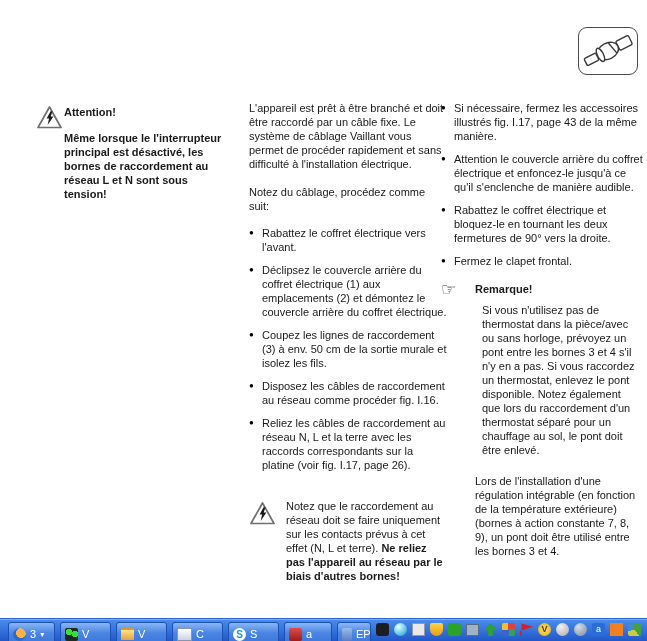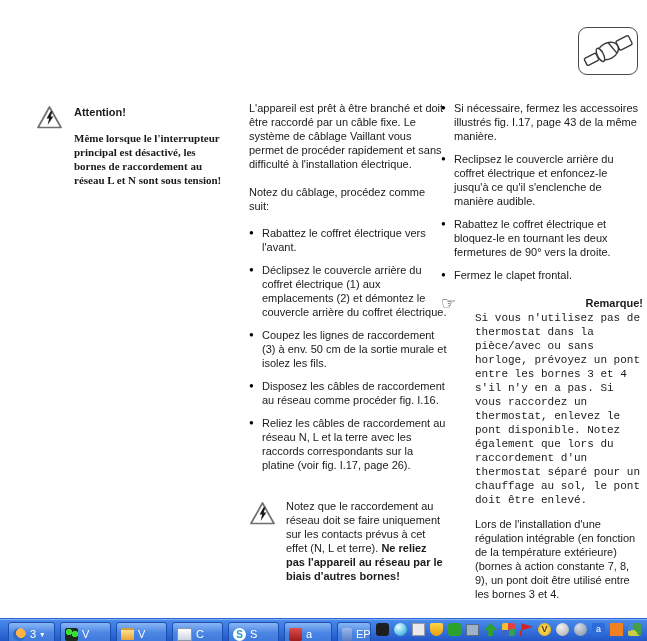--- a/index.html
+++ b/index.html
@@ -17,33 +17,33 @@
   .col2{left:249px;top:101px;width:198px;}
   .col3{left:441px;top:101px;width:202px;}
 
   .para{margin:0 0 14px 0;}
   .lead{margin:0 0 13px 0;}
 
   ul.blist{list-style:none;margin:0;padding:0;}
   ul.blist li{display:flex;gap:5px;margin:0 0 9px 0;}
   ul.blist .dot{flex:0 0 8px;font-size:8px;line-height:14px;color:#000;}
 
-  .attn-row{display:flex;gap:10px;}
+  .attn-row{display:flex;gap:0;}
   .attn-icon{flex:0 0 28px;padding-top:2px;}
   .attn-title{font-weight:bold;margin:2px 0 12px 0;}
-  .attn-body{font-weight:bold;margin:0;font-family:Liberation Serif, serif;}
+  .attn-body{font-weight:bold;margin:0;}
 
   .warnblock{display:flex;gap:9px;margin-top:27px;}
   .warn-icon{flex:0 0 28px;padding-top:2px;}
   .warn-bold{font-weight:bold;}
 
   .remark{display:flex;gap:8px;margin-top:14px;}
   .hand{flex:0 0 26px;font-size:17px;line-height:16px;color:#333;}
-  .remark-title{font-weight:bold;margin:0 0 1px 0;text-align:right;}
-  .remark-body{margin:0;font-family:Liberation Mono, monospace;}
+  .remark-title{font-weight:bold;margin:0 0 1px 0;}
+  .remark-body{margin:7px;}
   .tail-para{margin:10px 0 0 34px;}
 
   
   .taskbar{position:absolute;left:0;bottom:0;width:647px;height:22px;
            background:linear-gradient(#4b8ceb 0%,#3a79e0 40%,#2257c8 100%);
            border-top:1px solid #2a64d8;box-shadow:inset 0 1px 0 #7fb0f4;}
   .taskbtn{position:absolute;top:3px;height:24px;border-radius:3px;
            background:linear-gradient(#8ab6f5 0%,#4a86e4 45%,#3a74d8 100%);
            border:1px solid #1c4fae;display:flex;align-items:center;gap:4px;
            padding:0 4px;box-sizing:border-box;cursor:pointer;}
@@ -155,21 +155,21 @@
   </div>
 
   <div class="col col3">
     <ul class="blist">
       <li>
           <span class="dot">●</span>
           <span>Si nécessaire, fermez les accessoires illustrés fig. I.17, page 43 de la même manière.</span>
         </li>
       <li>
           <span class="dot">●</span>
-          <span>Reclipsez le couvercle arrière du coffret électrique et enfoncez-le jusqu'à ce qu'il s'enclenche de manière audible.</span>
+          <span>Attention le couvercle arrière du coffret électrique et enfoncez-le jusqu'à ce qu'il s'enclenche de manière audible.</span>
         </li>
       <li>
           <span class="dot">●</span>
           <span>Rabattez le coffret électrique et bloquez-le en tournant les deux fermetures de 90° vers la droite.</span>
         </li>
       <li>
           <span class="dot">●</span>
           <span>Fermez le clapet frontal.</span>
         </li>
     </ul>

